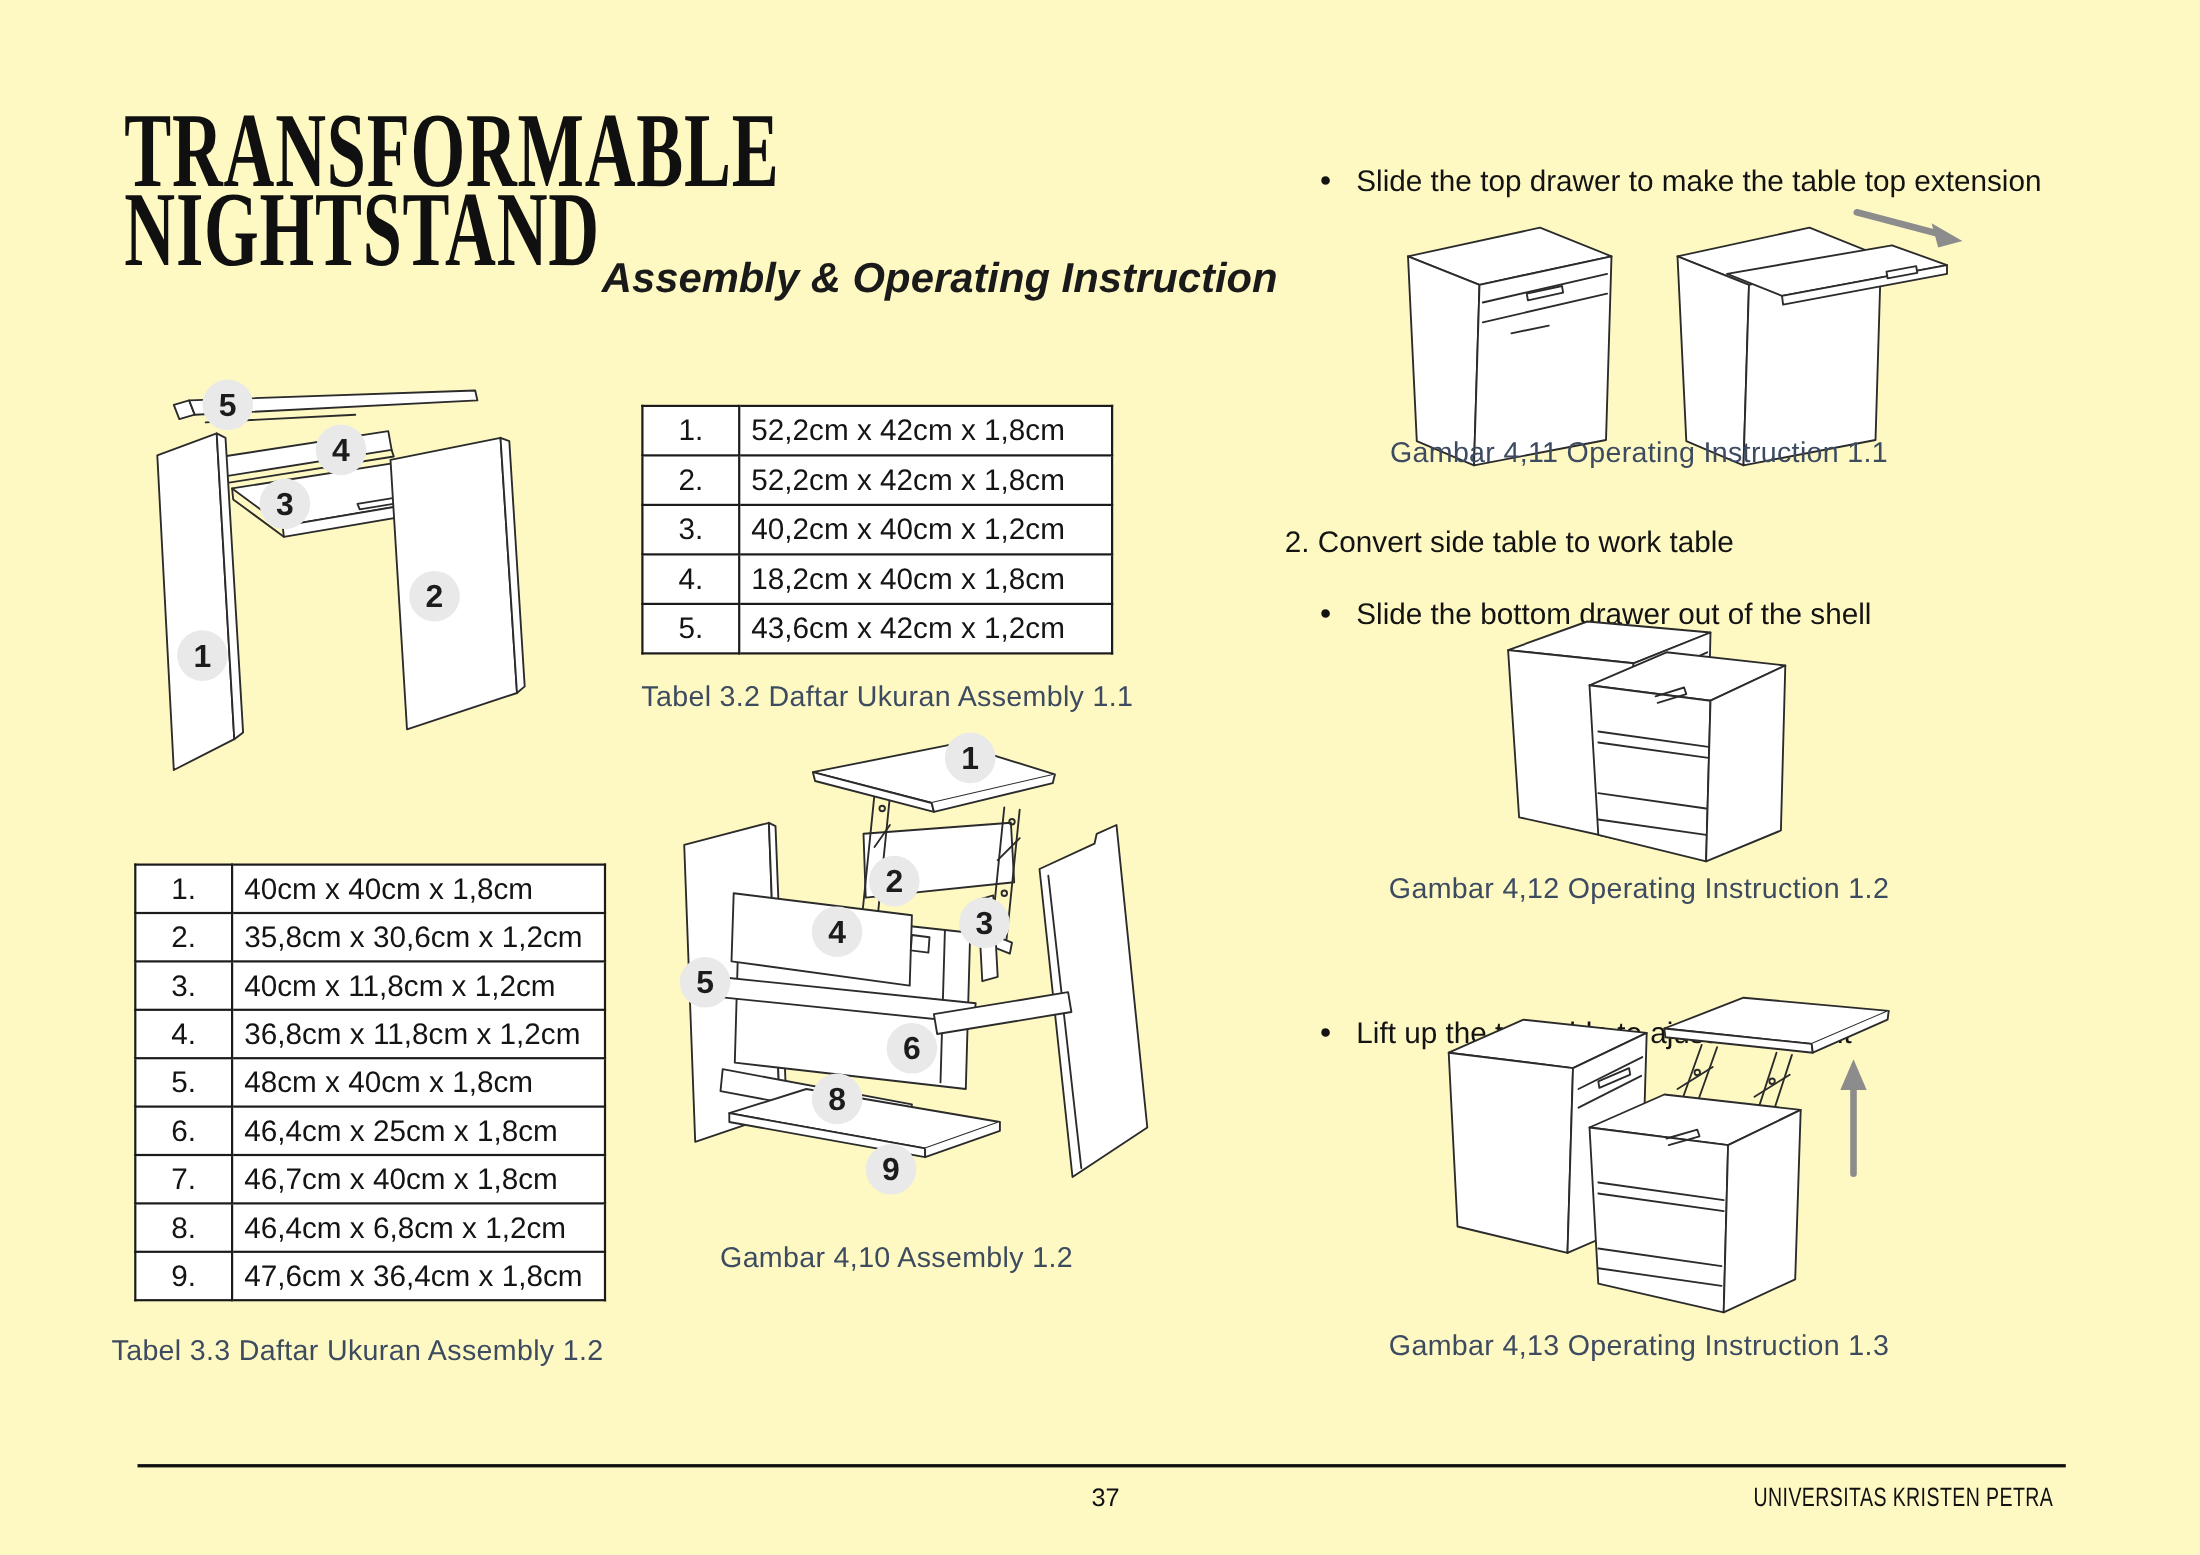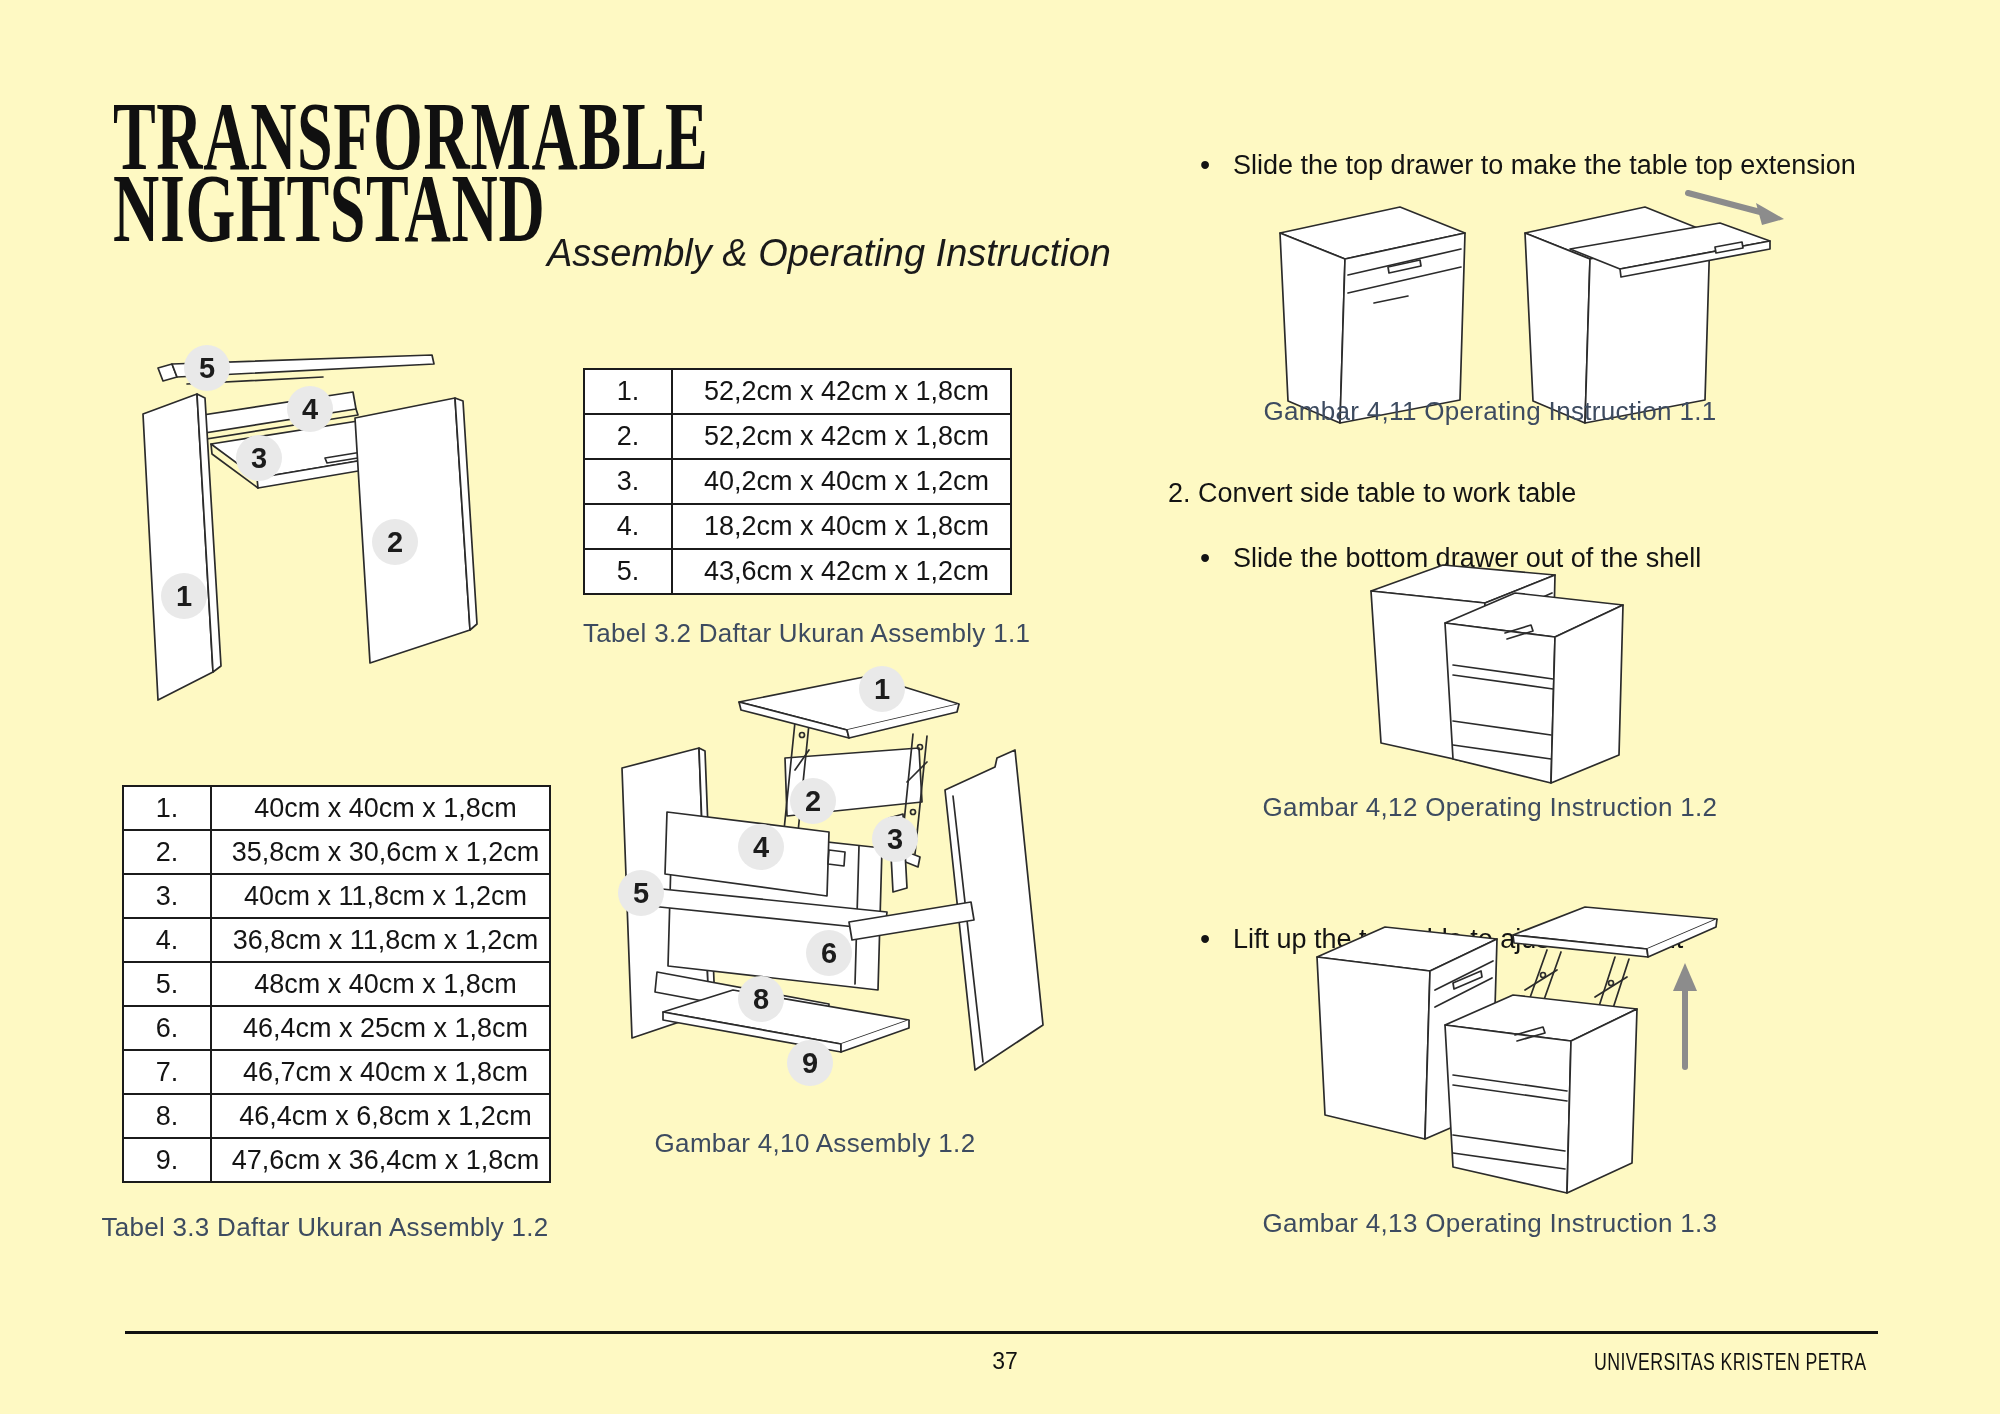--- a/index.html
+++ b/index.html
@@ -17,21 +17,21 @@
 
   
   .body-text{font-size:27px;color:#131313;white-space:nowrap;}
   .bullet{padding-left:37px;position:relative;}
   .bullet::before{content:"\2022";position:absolute;left:4px;top:-1px;font-size:29px;color:#131313;}
 
   
   table.dim{border-collapse:collapse;font-size:27px;color:#141414;}
   table.dim td{border:2px solid #1b1b1b;background:#fff;padding:0;}
   table.dim td.no{width:86px;text-align:center;}
-  table.dim td.size{width:327px;padding-left:10px;text-align:center;margin-top:16px;}
+  table.dim td.size{width:327px;padding-left:10px;text-align:left;margin-top:16px;}
   table.t32 td{height:43px;}
   table.t33 td{height:42px;}
 
   
   svg{position:absolute;overflow:visible;}
   .ln{fill:#ffffff;stroke:#2b2b2b;stroke-width:1.7;stroke-linejoin:round;}
   .lnn{fill:none;stroke:#2b2b2b;stroke-width:1.7;stroke-linejoin:round;stroke-linecap:round;}
   .badge circle{fill:#e9e9e9;}
   .badge text{font-family:"Liberation Sans",sans-serif;font-weight:700;font-size:29px;fill:#1c1c1c;text-anchor:middle;}
   .arrow-shaft{stroke:#8c8c8c;stroke-width:6;fill:none;stroke-linecap:round;}
@@ -42,21 +42,21 @@
   .footer-text{font-size:23px;color:#111111;white-space:nowrap;}
   .footer-right{transform:scaleX(0.74);transform-origin:right center;font-weight:500;letter-spacing:.5px;font-size:24px;}
 </style>
 </head>
 <body>
 
 <div class="page">
 
   <div class="abs title-line" style="left:113px;top:88px;">TRANSFORMABLE</div>
   <div class="abs title-line" style="left:113px;top:160px;">NIGHTSTAND</div>
-  <div class="abs subtitle" style="left:547px;top:232px;">Assembly &amp; Operating Instruction</div>
+  <div class="abs subtitle" style="left:547px;top:232px;font-weight:bold;">Assembly &amp; Operating Instruction</div>
 
   <svg class="abs" style="left:125px;top:268px;" width="445" height="460" viewBox="0 0 445 460">
     <g>
       <path class="ln" d="M33,100 L47,96 L52,109 L38,113 Z"></path>
       <path class="ln" d="M47,96 L307,87 L309,96 L52,109 Z"></path>
       <path class="lnn" d="M62,116 L198,109"></path>
     </g>
     <g>
       <path class="ln" d="M45,152 L228,124 L231,141 L48,170 Z"></path>
       <path class="lnn" d="M48,170 L50,176 L233,147 L231,141"></path>

